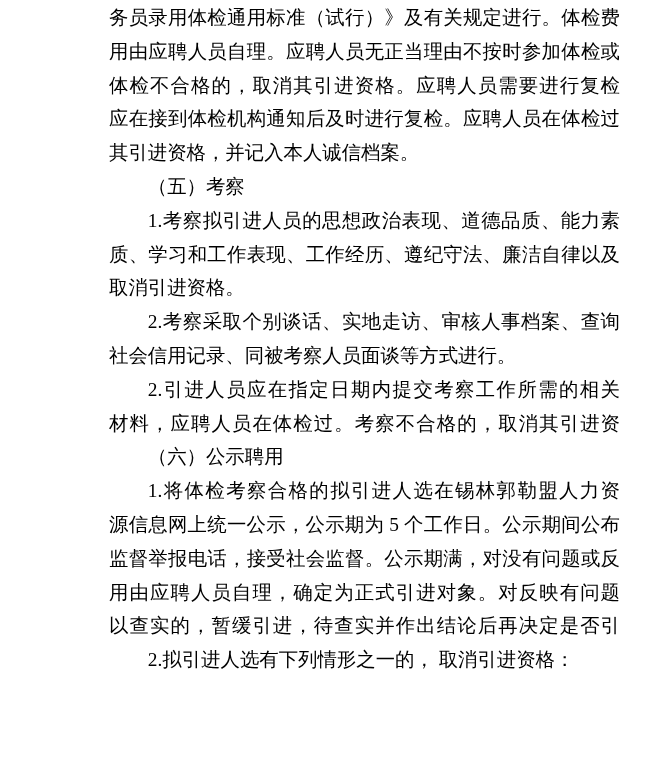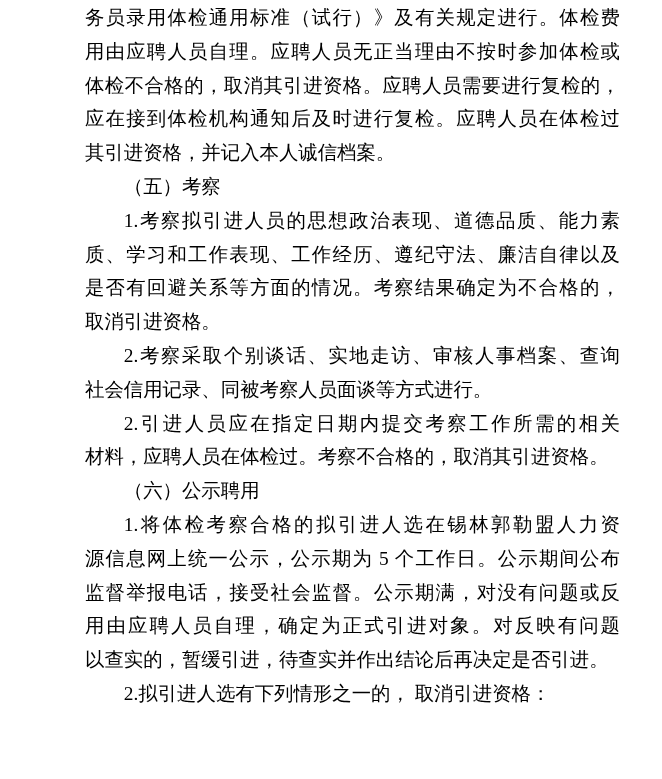--- a/index.html
+++ b/index.html
@@ -27,20 +27,21 @@
     font-size: 19.4px;
   }
   .para { margin: 0; padding: 0; }
   .line {
     line-height: 33.8px;
     height: 33.8px;
     text-align: justify;
     text-align-last: justify;
     white-space: normal;
     overflow: hidden;
+    margin-left: 24px;
   }
   .line.first { text-indent: 2em; }
   .line.end { text-align-last: left; }
   .line.heading {
     font-weight: normal;
     text-indent: 2em;
     text-align: left;
     text-align-last: left;
   }
 </style>
@@ -58,21 +59,20 @@
       <div class="line end">其引进资格，并记入本人诚信档案。</div>
     </div>
 
     <div class="para">
       <div class="line heading">（五）考察</div>
     </div>
 
     <div class="para">
       <div class="line first">1.考察拟引进人员的思想政治表现、道德品质、能力素</div>
       <div class="line">质、学习和工作表现、工作经历、遵纪守法、廉洁自律以及</div>
-      <div class="line">是否有回避关系等方面的情况。考察结果确定为不合格的，</div>
       <div class="line end">取消引进资格。</div>
     </div>
 
     <div class="para">
       <div class="line first">2.考察采取个别谈话、实地走访、审核人事档案、查询</div>
       <div class="line end">社会信用记录、同被考察人员面谈等方式进行。</div>
     </div>
 
     <div class="para">
       <div class="line first">2.引进人员应在指定日期内提交考察工作所需的相关</div>

